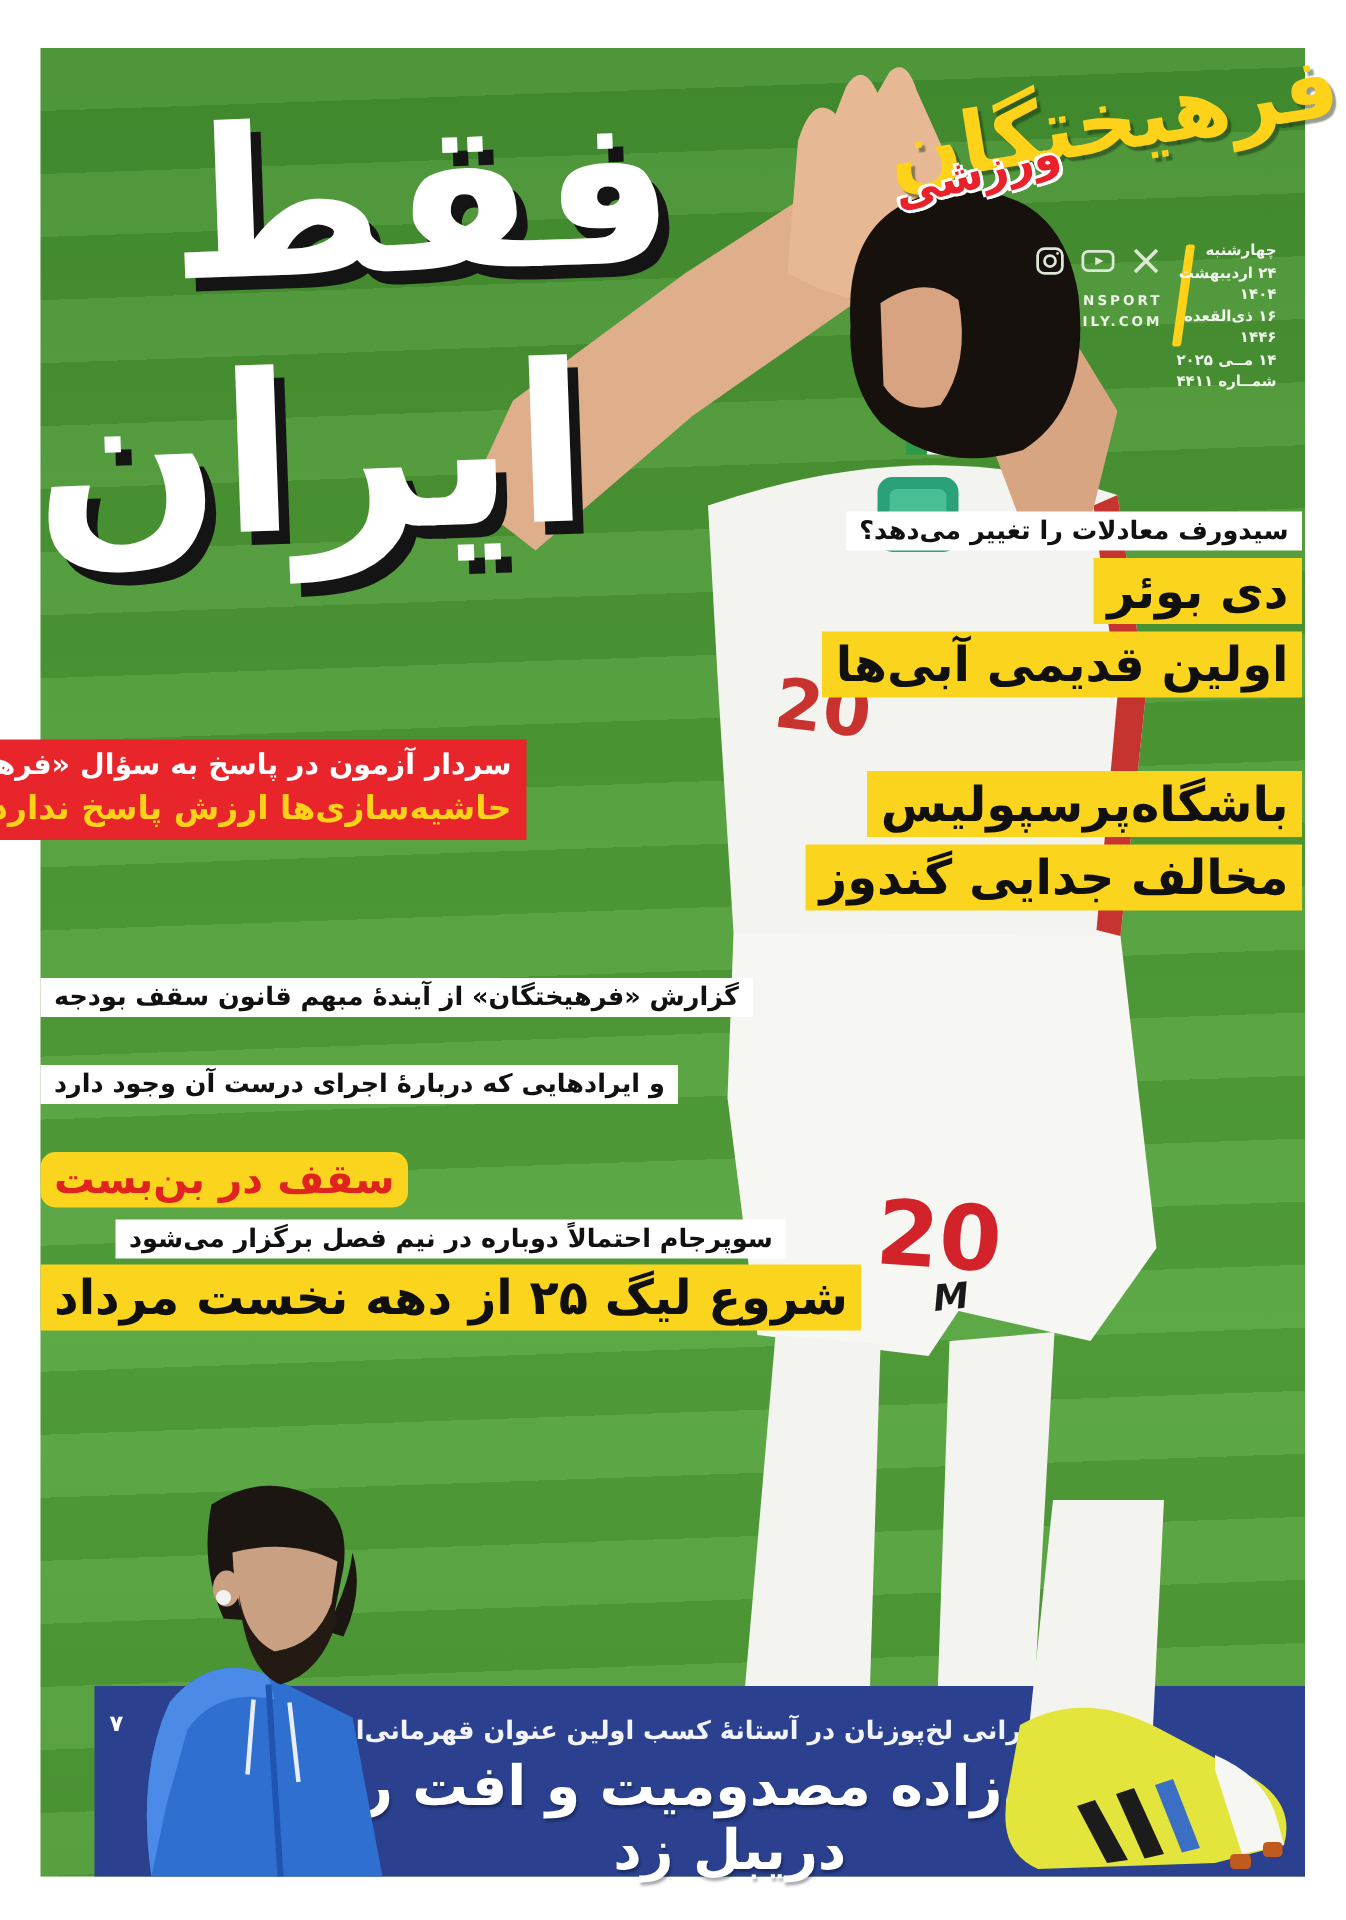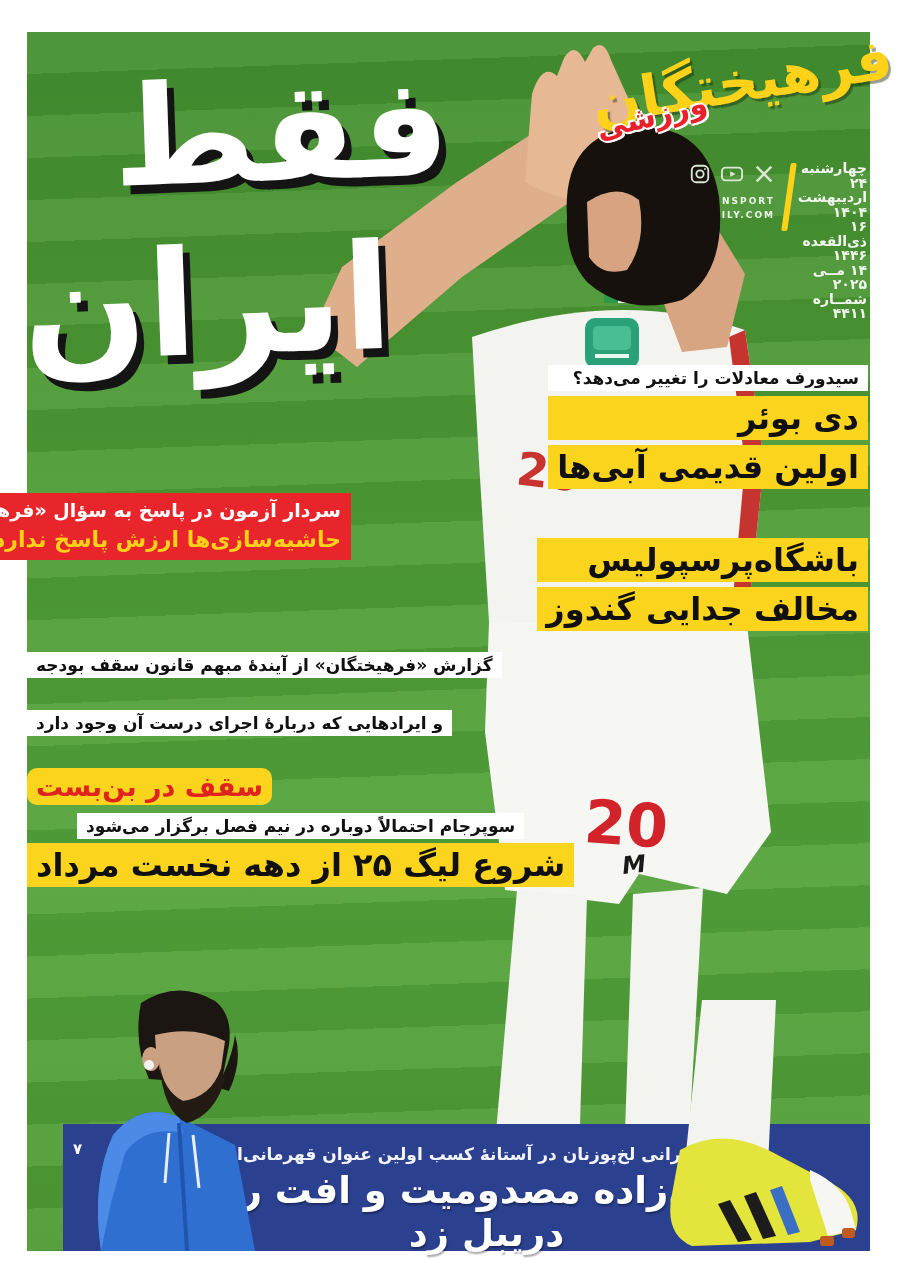--- a/index.html
+++ b/index.html
@@ -31,42 +31,42 @@
   }
   .masthead-badge{
     position:absolute;left:6px;top:68px;
     font-size:30px;font-weight:bold;color:#e8212a;
     transform:rotate(-14deg);
     text-shadow:-2px 0 0 #fff,2px 0 0 #fff,0 -2px 0 #fff,0 2px 0 #fff,2px 2px 0 #fff,-2px -2px 0 #fff;
     white-space:nowrap;
   }
 
   
-  .dateline{top:161px;right:30px;width:72px;z-index:8;text-align:right;direction:rtl;
-    color:#f2f6ee;font-size:14px;font-weight:bold;line-height:14.5px;}
+  .dateline{top:161px;right:46px;width:72px;z-index:8;text-align:right;direction:rtl;
+    color:#f2f6ee;font-size:10px;font-weight:bold;line-height:14.5px;}
   .divider-bar{top:163px;right:105px;width:6px;height:68px;background:#ffd21a;
     transform:skewX(-8deg);z-index:8;border-radius:2px;}
   .social{top:163px;right:122px;width:88px;z-index:8;text-align:right;}
   .social-row{display:flex;justify-content:flex-end;gap:9px;}
   .social svg{display:block;}
   .site-lines{margin-top:9px;color:#eef3ea;font-size:9px;font-weight:bold;
     letter-spacing:2px;line-height:14px;text-align:right;}
 
   
   .headline{z-index:8;color:#ffffff;font-weight:bold;white-space:nowrap;
     text-shadow:7px 9px 0 #141414;transform:rotate(-2deg);}
   .headline-1{left:112px;top:52px;font-size:138px;}
   .headline-2{left:22px;top:218px;font-size:146px;}
 
   
   .strip{display:table;padding:3px 9px;direction:rtl;white-space:nowrap;}
   .strip.white{background:#ffffff;color:#111111;font-size:17px;font-weight:bold;}
   .strip.yellow{background:#fbd51d;color:#101010;font-size:32px;font-weight:bold;}
 
-  .right-block{right:29px;z-index:9;display:flex;flex-direction:column;gap:5px;margin-top:24px;}
+  .right-block{right:29px;z-index:9;display:flex;flex-direction:column;align-items:flex-end;gap:5px;}
   .rb1{top:341px;}
   .rb2{top:514px;}
 
   .red-banner{left:0;top:493px;width:333px;background:#e8252a;z-index:9;
     padding:6px 10px 8px 8px;direction:rtl;text-align:right;}
   .red-banner .kicker{color:#ffffff;font-size:19px;font-weight:bold;white-space:nowrap;}
   .red-banner .title{color:#ffd21a;font-size:22px;font-weight:bold;margin-top:6px;white-space:nowrap;}
 
   .left-block{left:27px;z-index:9;display:flex;flex-direction:column;align-items:flex-start;gap:4px;}
   .lb-mid{top:652px;gap:32px;}

